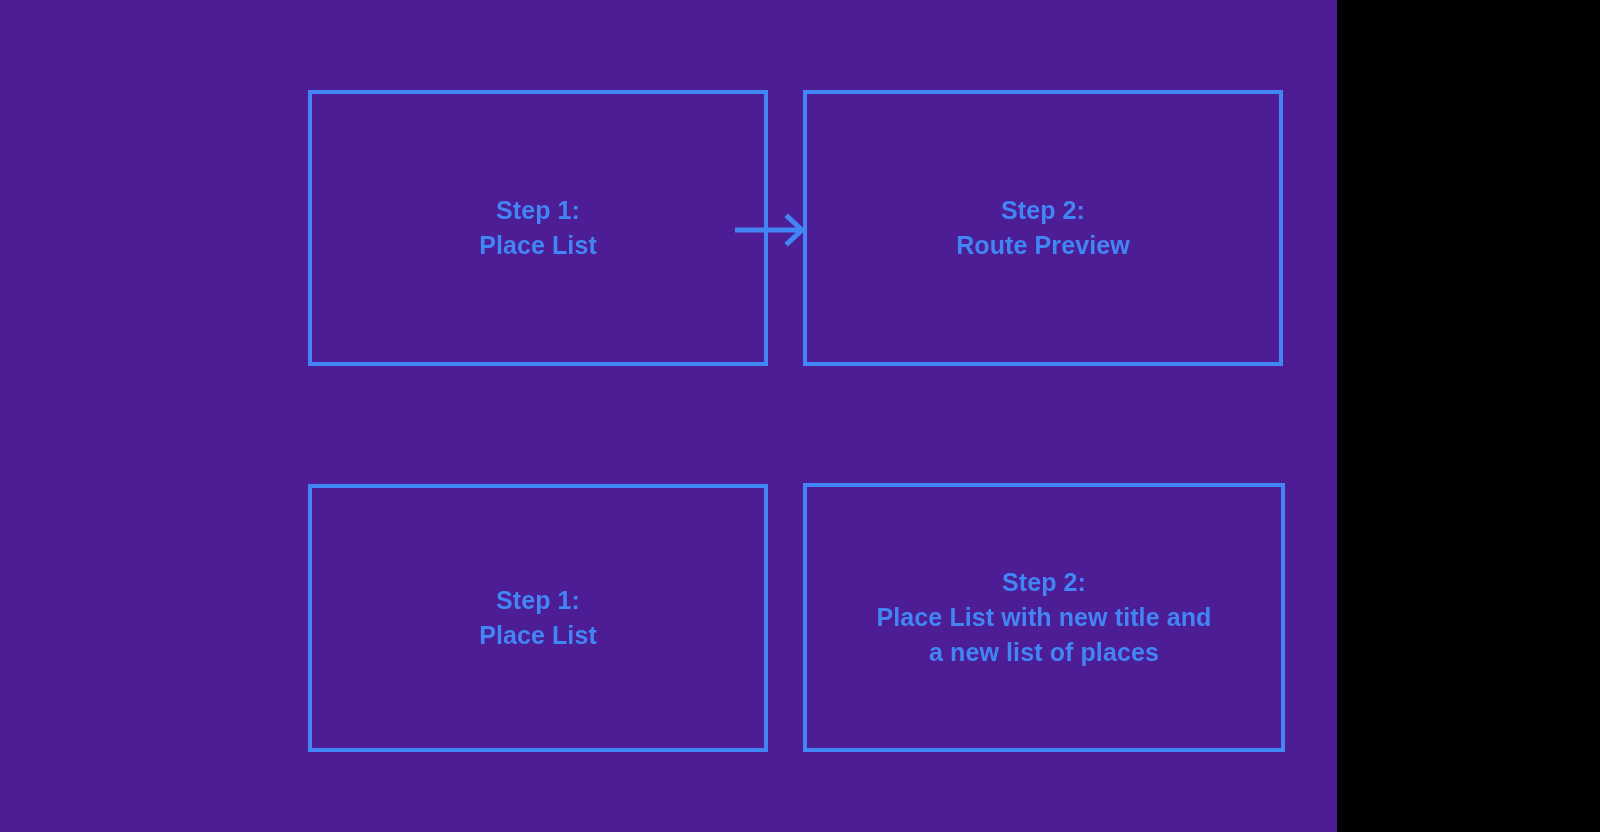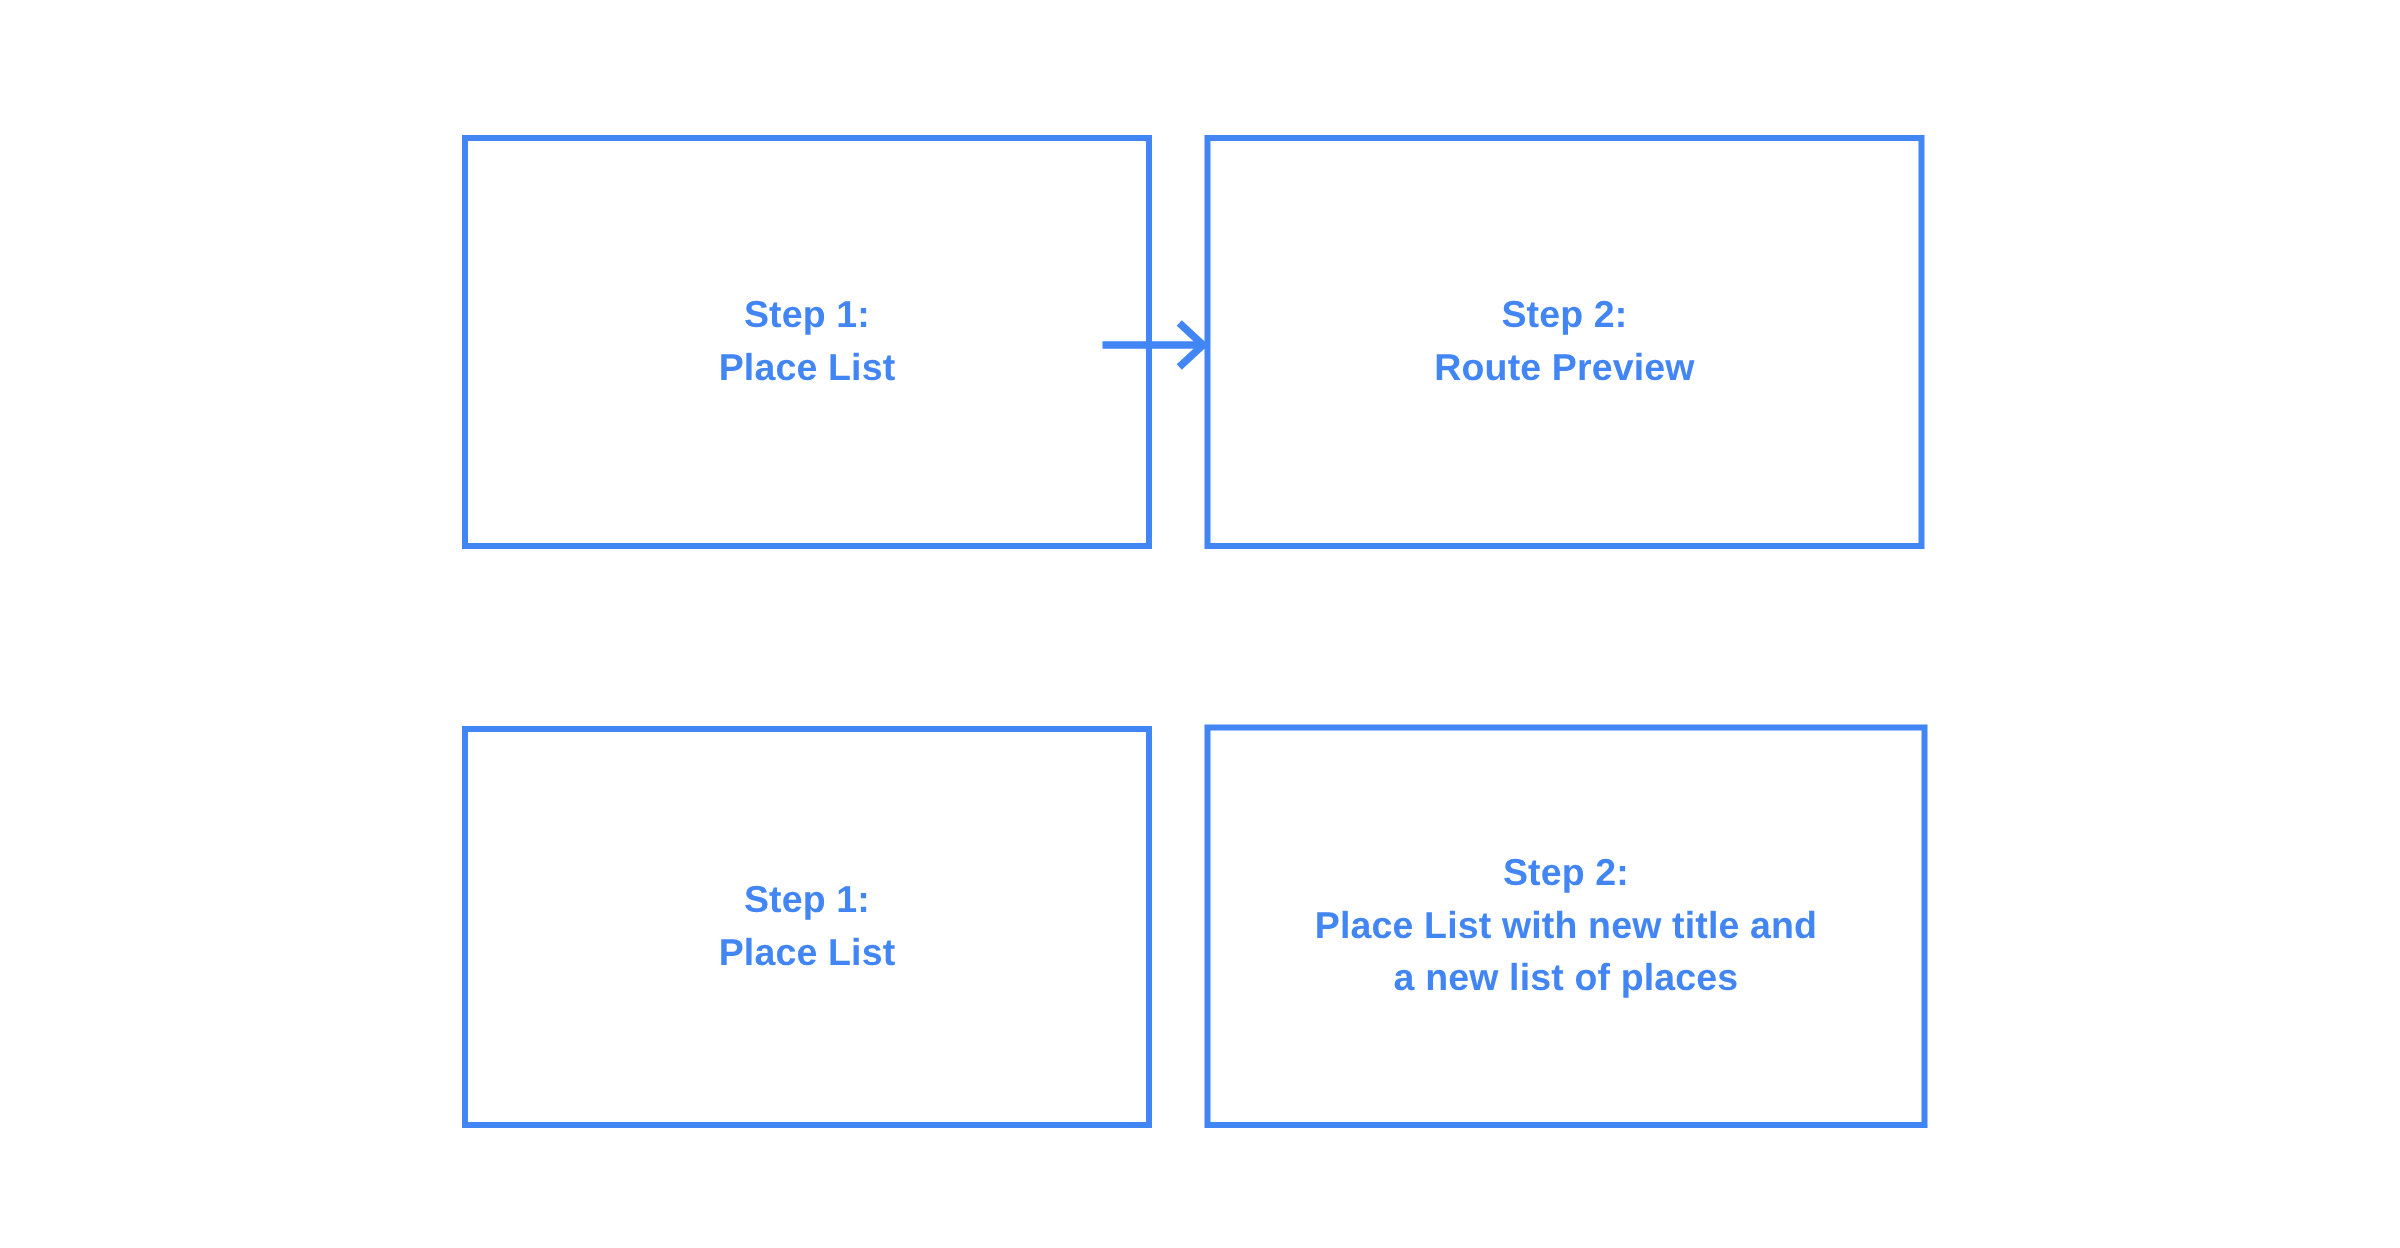--- a/index.html
+++ b/index.html
@@ -9,23 +9,23 @@
     background: #000000;
   }
   body {
     width: 1600px;
     height: 832px;
     overflow: hidden;
     font-family: "Liberation Sans", sans-serif;
   }
   #canvas {
     position: relative;
-    width: 1600px;
+    width: 1337px;
     height: 832px;
-    background: #ffffff;
+    background: #4c1d95;
   }
   .flow-row {
     position: absolute;
     left: 0;
     width: 1600px;
   }
   #row-0 { top: 0px; height: 416px; }
   #row-1 { top: 416px; height: 416px; }
 
   .node-box {

